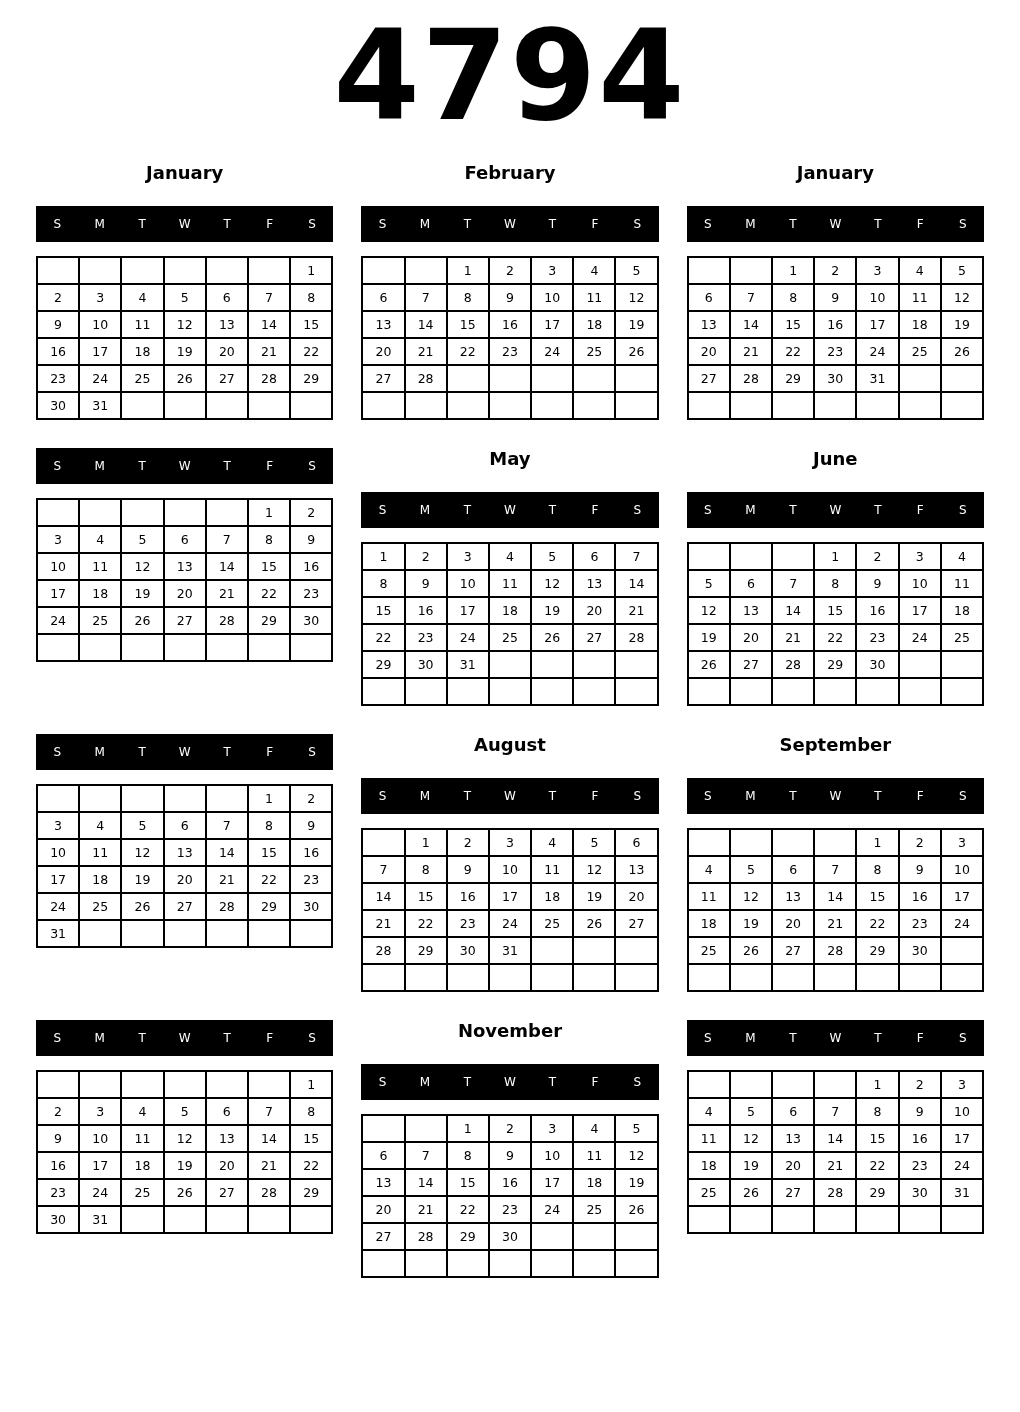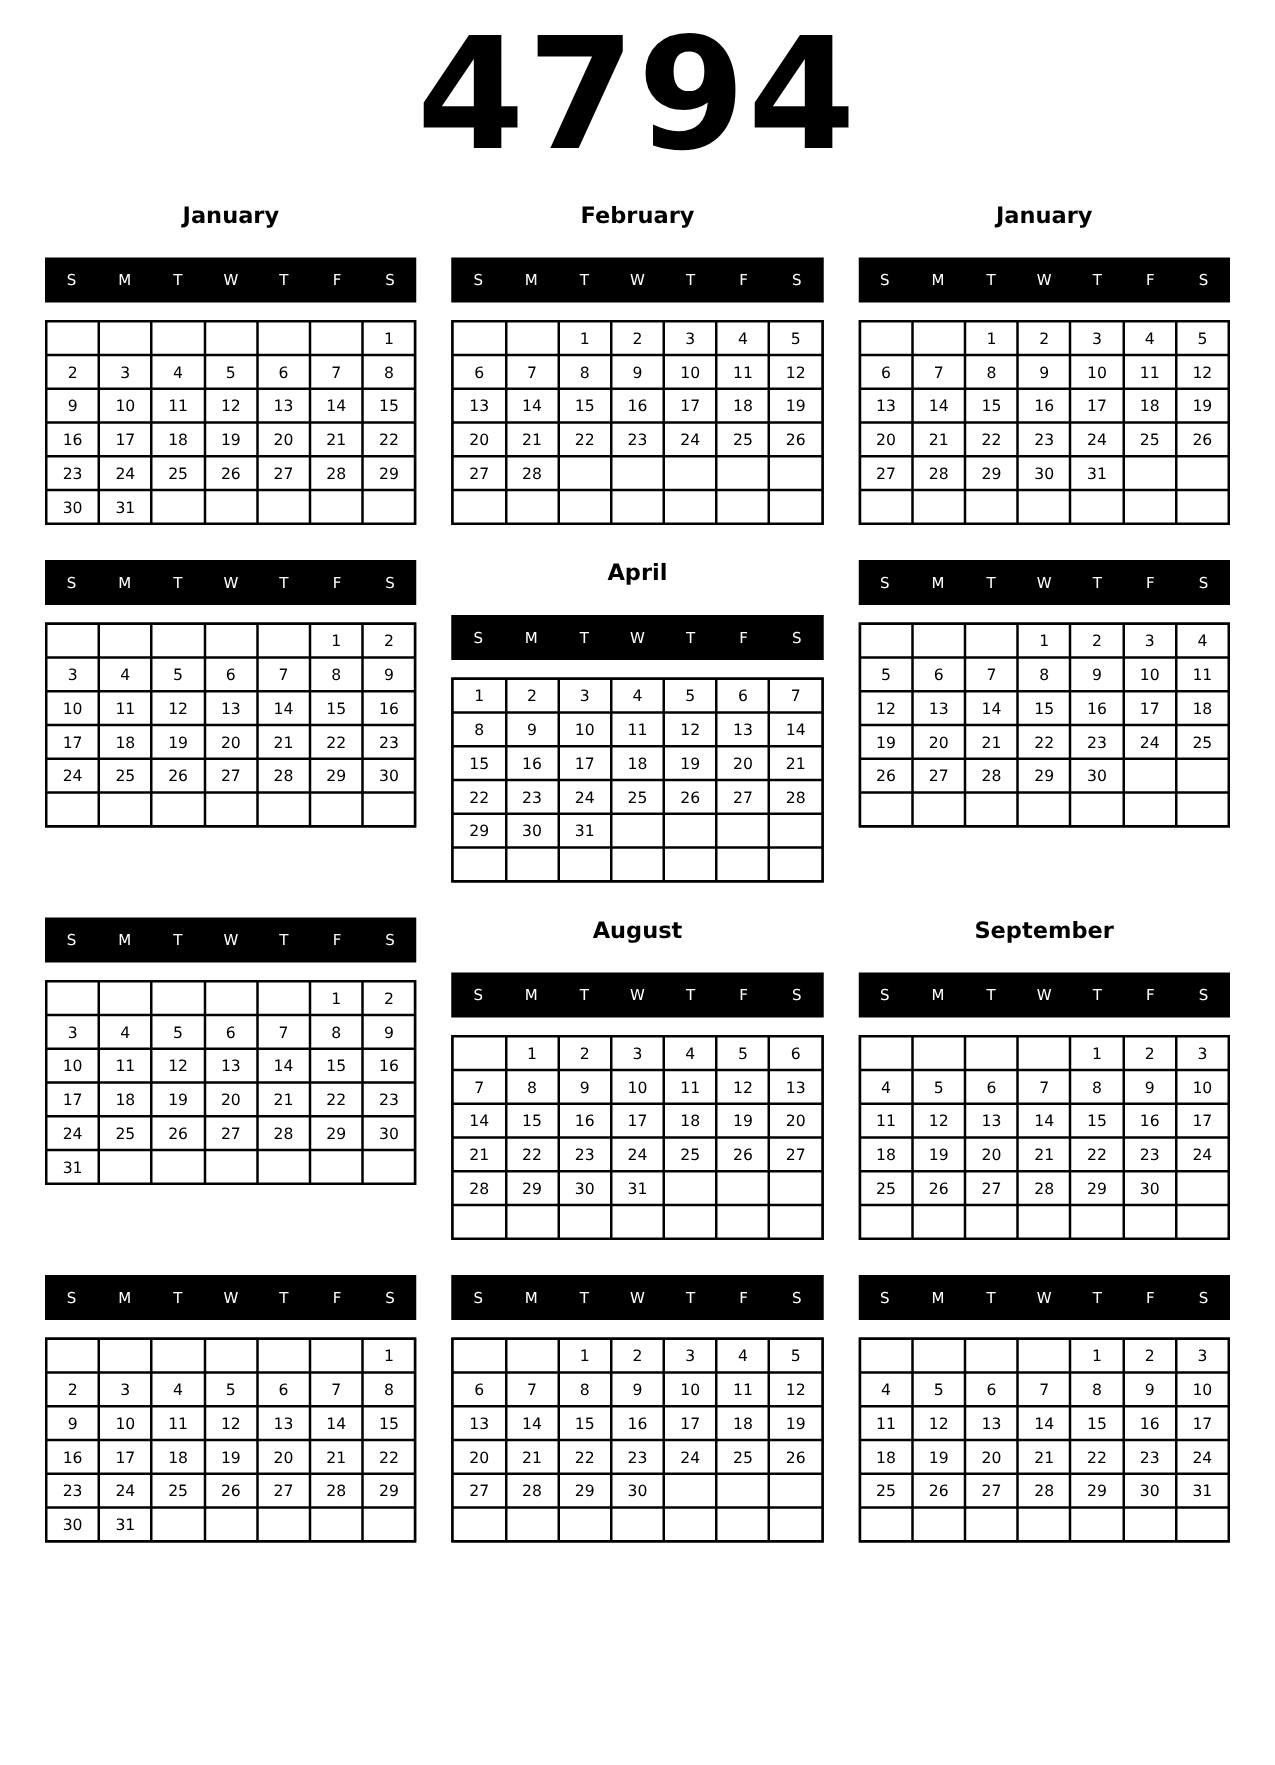--- a/index.html
+++ b/index.html
@@ -309,21 +309,21 @@
           <div class="day-cell"></div>
           <div class="day-cell"></div>
           <div class="day-cell"></div>
           <div class="day-cell"></div>
           <div class="day-cell"></div>
           <div class="day-cell"></div>
         </div>
   </section>
 
   <section class="month">
-    <h2 class="month-name">April</h2>
+    <h2 class="month-name">May</h2>
     <div class="dow-row">
           <span class="dow">S</span>
           <span class="dow">M</span>
           <span class="dow">T</span>
           <span class="dow">W</span>
           <span class="dow">T</span>
           <span class="dow">F</span>
           <span class="dow">S</span>
         </div>
     <div class="days-grid">
@@ -366,20 +366,21 @@
           <div class="day-cell"></div>
           <div class="day-cell"></div>
           <div class="day-cell"></div>
           <div class="day-cell"></div>
           <div class="day-cell"></div>
           <div class="day-cell"></div>
         </div>
   </section>
 
   <section class="month">
+    <h2 class="month-name">June</h2>
     <div class="dow-row">
           <span class="dow">S</span>
           <span class="dow">M</span>
           <span class="dow">T</span>
           <span class="dow">W</span>
           <span class="dow">T</span>
           <span class="dow">F</span>
           <span class="dow">S</span>
         </div>
     <div class="days-grid">
@@ -648,20 +649,21 @@
           <div class="day-cell">31</div>
           <div class="day-cell"></div>
           <div class="day-cell"></div>
           <div class="day-cell"></div>
           <div class="day-cell"></div>
           <div class="day-cell"></div>
         </div>
   </section>
 
   <section class="month">
+    <h2 class="month-name">November</h2>
     <div class="dow-row">
           <span class="dow">S</span>
           <span class="dow">M</span>
           <span class="dow">T</span>
           <span class="dow">W</span>
           <span class="dow">T</span>
           <span class="dow">F</span>
           <span class="dow">S</span>
         </div>
     <div class="days-grid">

